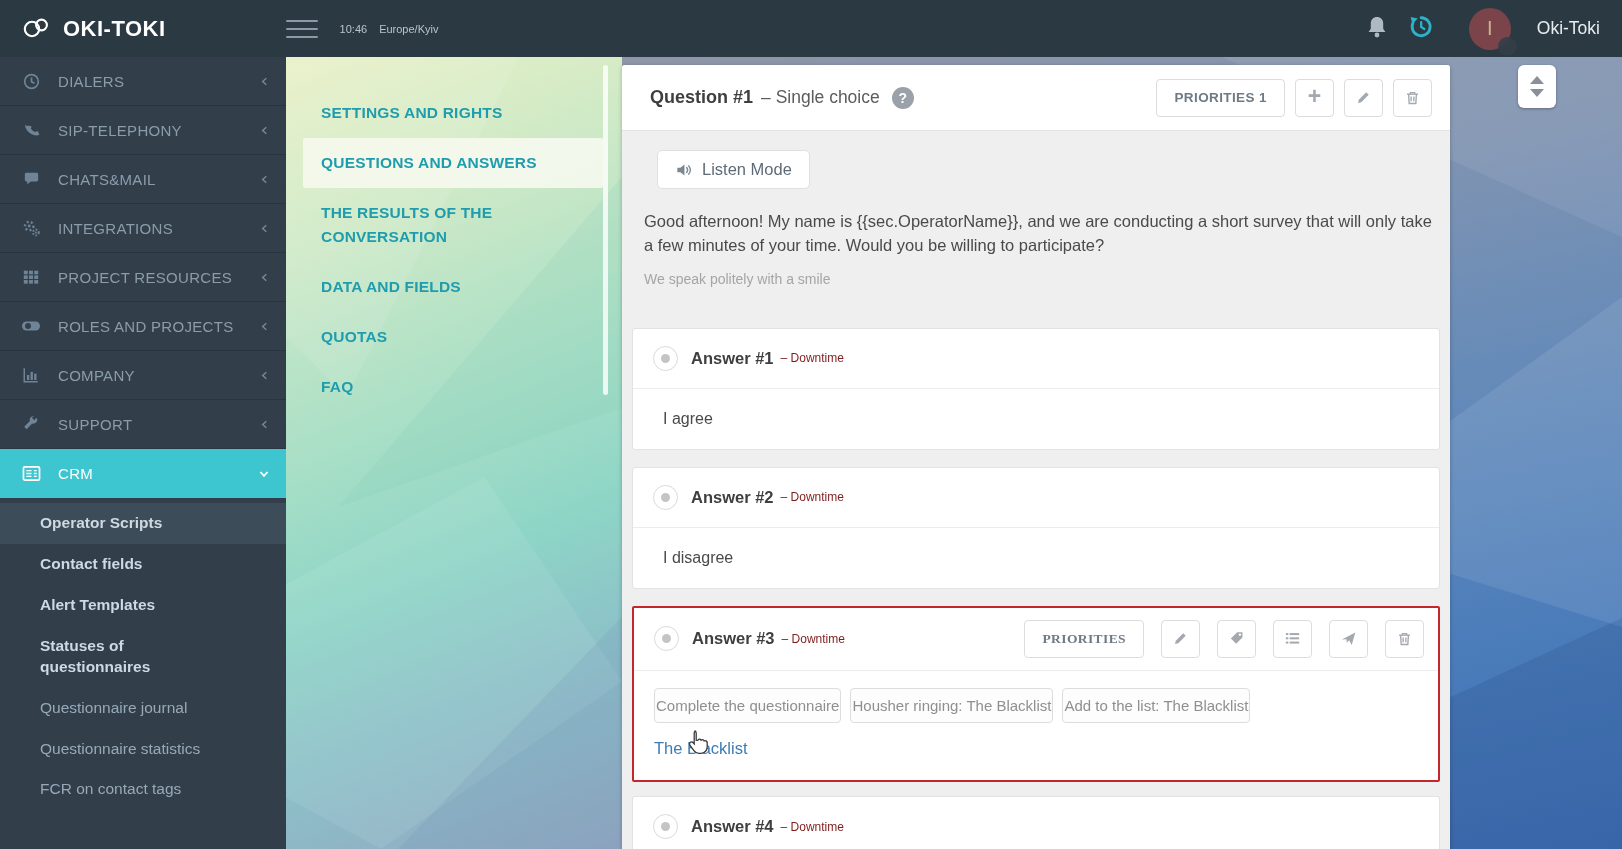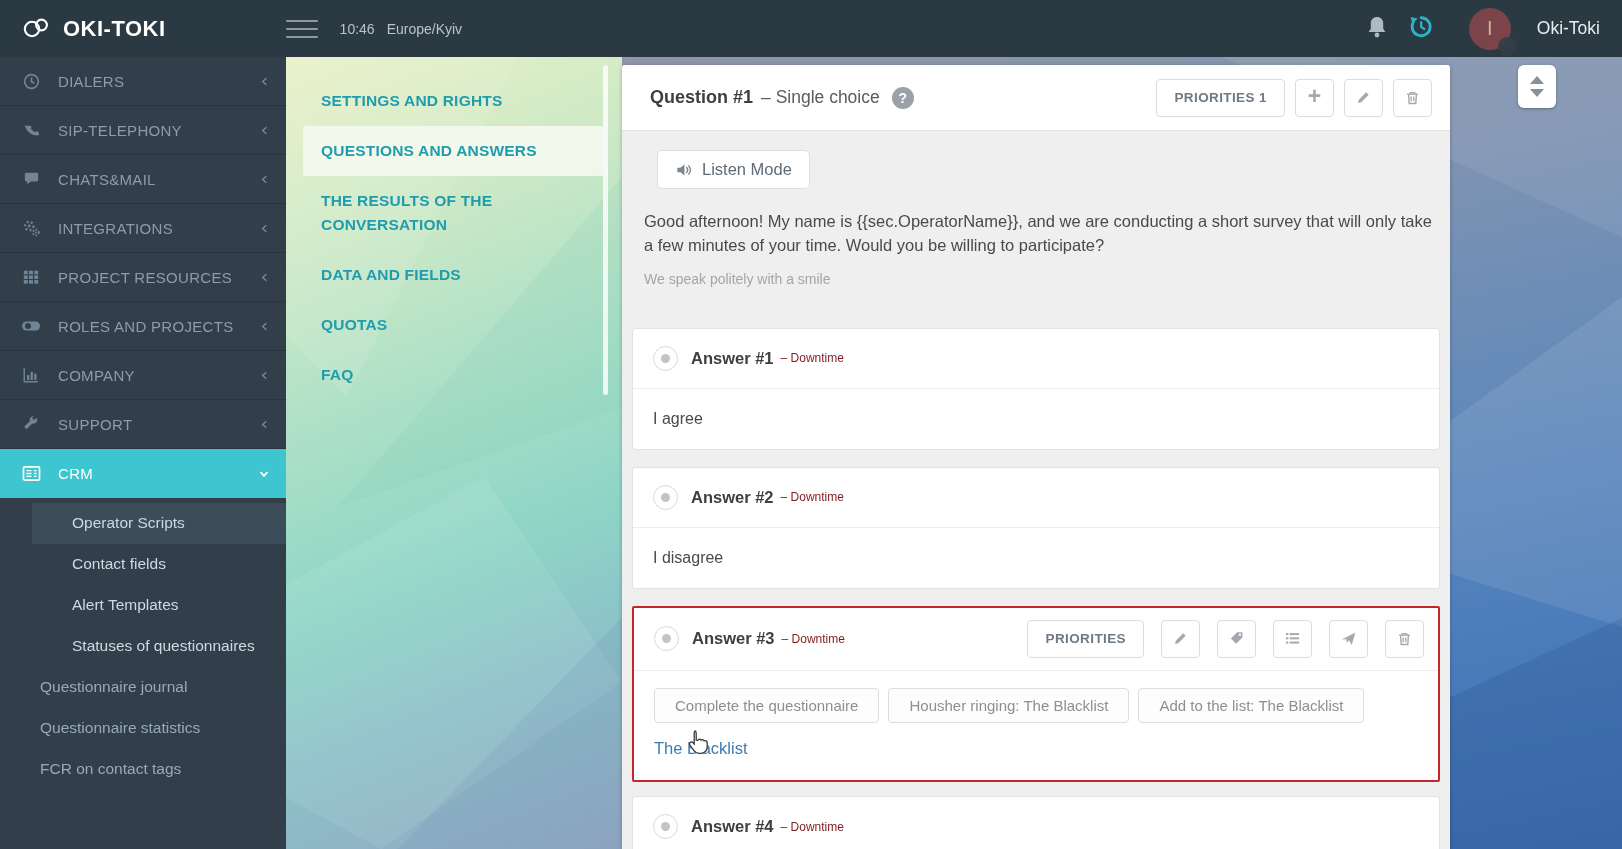--- a/index.html
+++ b/index.html
@@ -6,46 +6,46 @@
   html,body { width:1622px; height:849px; overflow:hidden; }
   body { font-family:"Liberation Sans","DejaVu Sans",sans-serif; background:#2b3942; }
   .page { position:relative; width:1622px; height:849px; overflow:hidden; }
 
   
   .topbar { position:absolute; left:0; top:0; width:1622px; height:57px; background:#2b3942; display:flex; align-items:center; z-index:30; }
   .logo { display:flex; align-items:center; gap:9px; margin-left:20px; cursor:pointer; }
   .logo-text { color:#fff; font-size:22px; font-weight:bold; letter-spacing:.5px; }
   .hamburger { margin-left:120px; width:32px; height:22px; display:flex; flex-direction:column; justify-content:space-between; padding:2px 0; cursor:pointer; }
   .hamburger span { display:block; height:2px; background:#8d9aa5; border-radius:1px; }
-  .clock { margin-left:22px; color:#b9c4cd; font-size:14px; display:flex; gap:12px; }
+  .clock { margin-left:22px; color:#b9c4cd; font-size:11px; display:flex; gap:12px; }
   .topbar-right { margin-left:auto; display:flex; align-items:center; }
   .top-icon { width:44px; display:flex; justify-content:center; cursor:pointer; }
   .avatar-wrap { position:relative; margin-left:26px; cursor:pointer; }
   .avatar { width:42px; height:42px; border-radius:50%; background:#7b444b; color:#cdb68f; font-size:20px; display:flex; align-items:center; justify-content:center; }
   .avatar-dot { position:absolute; right:-6px; bottom:-6px; width:19px; height:19px; border-radius:50%; background:rgba(52,62,71,.9); }
   .account-name { color:#e7ecef; font-size:17.5px; margin:0 22px 0 26px; }
 
   
   .sidebar { position:absolute; left:0; top:57px; width:286px; height:792px; background:#323f4b; z-index:20; }
   .side-item { height:49px; display:flex; align-items:center; padding:0 16px 0 19px; color:#8b9cab; font-size:15px; letter-spacing:.3px; border-bottom:1px solid rgba(0,0,0,.16); cursor:pointer; }
   .side-item .s-ico { width:24px; margin-right:15px; color:#6f8496; display:flex; justify-content:center; }
   .side-item .lbl { flex:1; white-space:nowrap; }
   .side-item.active { background:#3ec6d0; color:#fff; border-bottom:none; }
   .side-item.active .s-ico { color:#fff; }
   .sub-list { padding:5px 0; }
   .sub-item { padding:10px 18px 10px 40px; font-size:15.5px; color:#97a9b8; cursor:pointer; line-height:1.35; }
-  .sub-item.em { font-weight:normal; color:#cdd9e3;margin-left:32px; }
+  .sub-item.em { font-weight:bold; color:#cdd9e3; }
   .sub-item.sel { background:#3d4c59; }
   .sub-item .wrapw { display:block; max-width:195px; }
 
   
   .subnav { position:absolute; left:278px; top:57px; width:344px; height:792px; overflow:hidden;
     background:linear-gradient(158deg,#e9f1c6 0%,#cde9c6 22%,#a8dfc6 45%,#8ed5c6 62%,#8cc0c8 78%,#93a8c2 100%); z-index:10; }
   .facet { position:absolute; pointer-events:none; }
-  .subnav-list { position:relative; padding-top:19px; z-index:2; }
+  .subnav-list { position:relative; padding-top:31px; z-index:2; }
   .subnav-item { margin:0 15px 0 25px; padding:13px 18px; color:#1f9cad; font-weight:bold; font-size:15.5px; letter-spacing:.2px; line-height:1.55; cursor:pointer; max-width:300px; }
   .subnav-item.active { background:rgba(245,248,238,.92); border-radius:2px; }
   .subnav-scroll { position:absolute; left:325px; top:8px; width:5px; height:330px; background:rgba(255,255,255,.8); border-radius:3px; z-index:3; cursor:grab; }
 
   
   .main-bg { position:absolute; left:622px; top:57px; width:1000px; height:792px;
     background:linear-gradient(168deg,#8f96a7 0%,#7e93b2 28%,#6089ba 55%,#4a7cba 78%,#3f6fb4 100%); }
 
   
   .card { position:absolute; left:622px; top:65px; width:828px; height:784px; background:#efefef; border-radius:3px 3px 0 0; box-shadow:0 1px 4px rgba(0,0,0,.25); z-index:15; }
@@ -65,26 +65,26 @@
   .script-note { margin:13px 0 0 13px; color:#a5a5a5; font-size:14px; }
 
   
   .answers { margin-top:41px; }
   .answer-card { background:#fff; border:1px solid #e2e2e2; border-radius:3px; margin:0 1px 17px 1px; }
   .answer-head { min-height:60px; display:flex; align-items:center; padding:0 14px 0 20px; border-bottom:1px solid #ececec; }
   .radio { width:25px; height:25px; border:1px solid #dadada; border-radius:50%; display:flex; align-items:center; justify-content:center; margin-right:13px; flex:none; }
   .radio i { width:9px; height:9px; background:#c4c4c4; border-radius:50%; }
   .a-title { font-size:16.5px; font-weight:bold; color:#3f3f3f; white-space:nowrap; }
   .a-type { font-size:12px; color:#7f1d1d; margin-left:7px; white-space:nowrap; }
-  .answer-body { padding:21px 20px; color:#4a4a4a; font-size:16px; }
+  .answer-body { padding:21px 30px; color:#4a4a4a; font-size:16px; }
   .answer-card.hl { border:2px solid #c4272b; border-radius:2px; margin-bottom:14px; }
   .answer-card.hl .answer-head { min-height:63px; }
-  .a-actions { margin-left:auto; display:flex; gap:17px; align-items:flex-end; }
+  .a-actions { margin-left:auto; display:flex; gap:17px; align-items:flex-end;font-family:Liberation Serif, serif; }
   .tags-row { padding:17px 20px 0 20px; display:flex; flex-wrap:wrap; gap:9px; }
-  .tag-pill { border:1px solid #ddd; border-radius:4px; background:#fdfdfd; padding:8px 20px; color:#8f8f8f; font-size:15px; white-space:nowrap; }
+  .tag-pill { border:1px solid #ddd; border-radius:4px; background:#fdfdfd; padding:8px 1px; color:#8f8f8f; font-size:15px; white-space:nowrap; }
   .bl-link { display:inline-block; margin:16px 0 22px 20px; color:#3c7cb4; font-size:16.5px; cursor:pointer; }
   .answer-card.cut { border-bottom:none; margin-bottom:0; }
   .answer-card.cut .answer-head { border-bottom:none; }
 
   
   .float-sort { position:absolute; left:1518px; top:65px; width:38px; height:43px; background:#fff; border-radius:6px; box-shadow:0 1px 3px rgba(0,0,0,.3); display:flex; flex-direction:column; align-items:center; justify-content:center; gap:5px; cursor:pointer; z-index:25; }
   .tri-up { width:0; height:0; border-left:7px solid transparent; border-right:7px solid transparent; border-bottom:8px solid #8a9099; }
   .tri-down { width:0; height:0; border-left:7px solid transparent; border-right:7px solid transparent; border-top:8px solid #8a9099; }
 
   .cursor-hand { position:absolute; left:686px; top:729px; z-index:50; pointer-events:none; }

